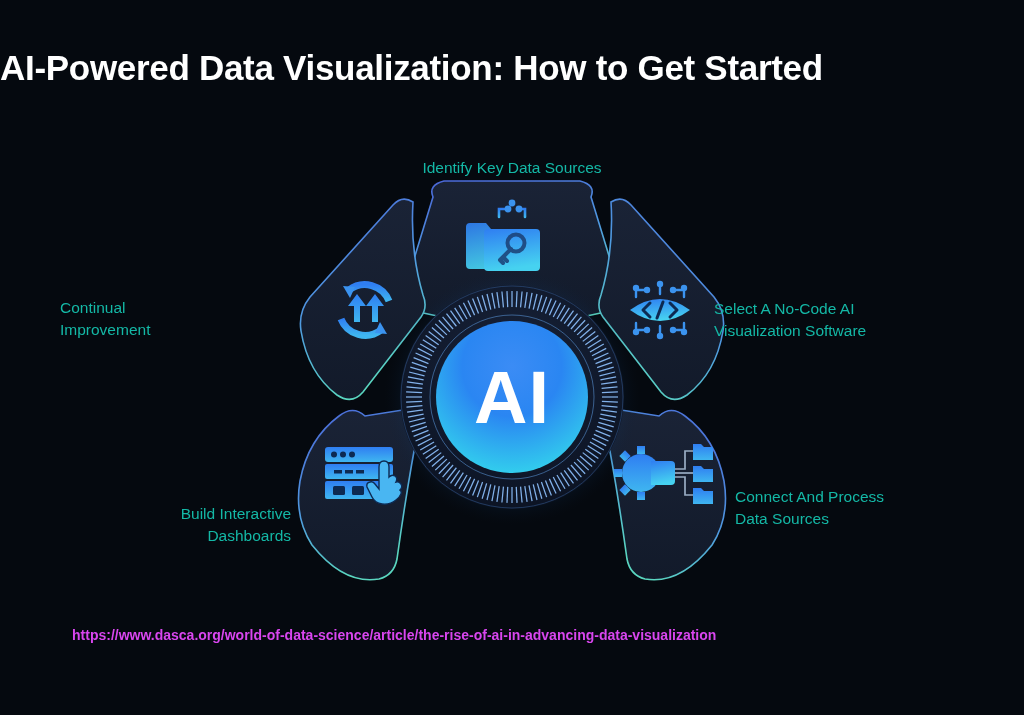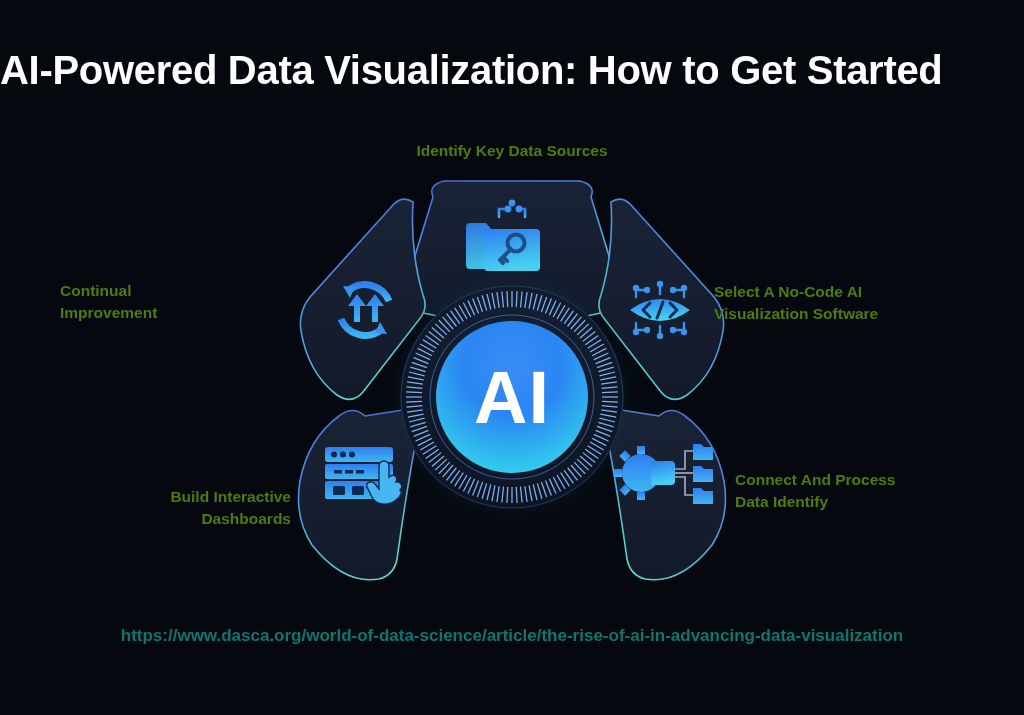--- a/index.html
+++ b/index.html
@@ -12,46 +12,47 @@
   #stage {
     position:relative;
     width:1024px; height:715px;
     background:#05090f;
   }
   #page-title {
     position:absolute;
     top:48px; left:0; width:810px;
     text-align:center;
     color:#ffffff;
-    font-size:40px;
+    font-size:35px;
     font-weight:bold;
     letter-spacing:-0.3px;
     white-space:nowrap;
   }
   #source-url {
     position:absolute;
     top:622px; left:72px; width:880px;
-    text-align:center;
-    color:#0f766e;
-    font-size:17px;
+    text-align:left;
+    color:#d946ef;
+    font-size:14px;
     font-weight:bold;
     line-height:27px;
   }
   #diagram {
     position:absolute;
     left:0; top:105px;
     width:1024px; height:500px;
   }
   .petal-label {
     position:absolute;
-    color:#4d7c0f;
+    color:#14b8a6;
     font-size:15.5px;
-    font-weight:bold;
+    font-weight:normal;
     line-height:22px;
     white-space:pre-line;
+    margin-top:17px;
   }
   #label-identify   { top:140px; left:0; width:1024px; text-align:center; }
   #label-select     { top:281px; left:714px; width:240px; text-align:left; }
   #label-connect    { top:469px; left:735px; width:250px; text-align:left; }
   #label-build      { top:486px; left:60px; width:231px; text-align:right; }
   #label-continual  { top:280px; left:60px; width:231px; text-align:left; }
 </style>
 </head>
 <body>
 
@@ -418,20 +419,20 @@
       <circle cx="512" cy="292" r="82" fill="none" stroke="#5d9ae0" stroke-width="1" opacity="0.55"></circle>
       <circle cx="512" cy="292" r="76" fill="url(#coreSphere)"></circle>
       <text x="512" y="292" text-anchor="middle" dominant-baseline="central" fill="#ffffff" font-family="Liberation Sans, sans-serif" font-size="74" font-weight="bold" letter-spacing="1">AI</text>
     </g>
   </svg>
 
   <div class="petal-label" id="label-identify">Identify Key Data Sources</div>
   <div class="petal-label" id="label-select">Select A No-Code AI
 Visualization Software</div>
   <div class="petal-label" id="label-connect">Connect And Process
-Data Identify</div>
+Data Sources</div>
   <div class="petal-label" id="label-build">Build Interactive
 Dashboards</div>
   <div class="petal-label" id="label-continual">Continual
 Improvement</div>
 
   <div id="source-url">https://www.dasca.org/world-of-data-science/article/the-rise-of-ai-in-advancing-data-visualization</div>
 </div>
 
 </body></html>

